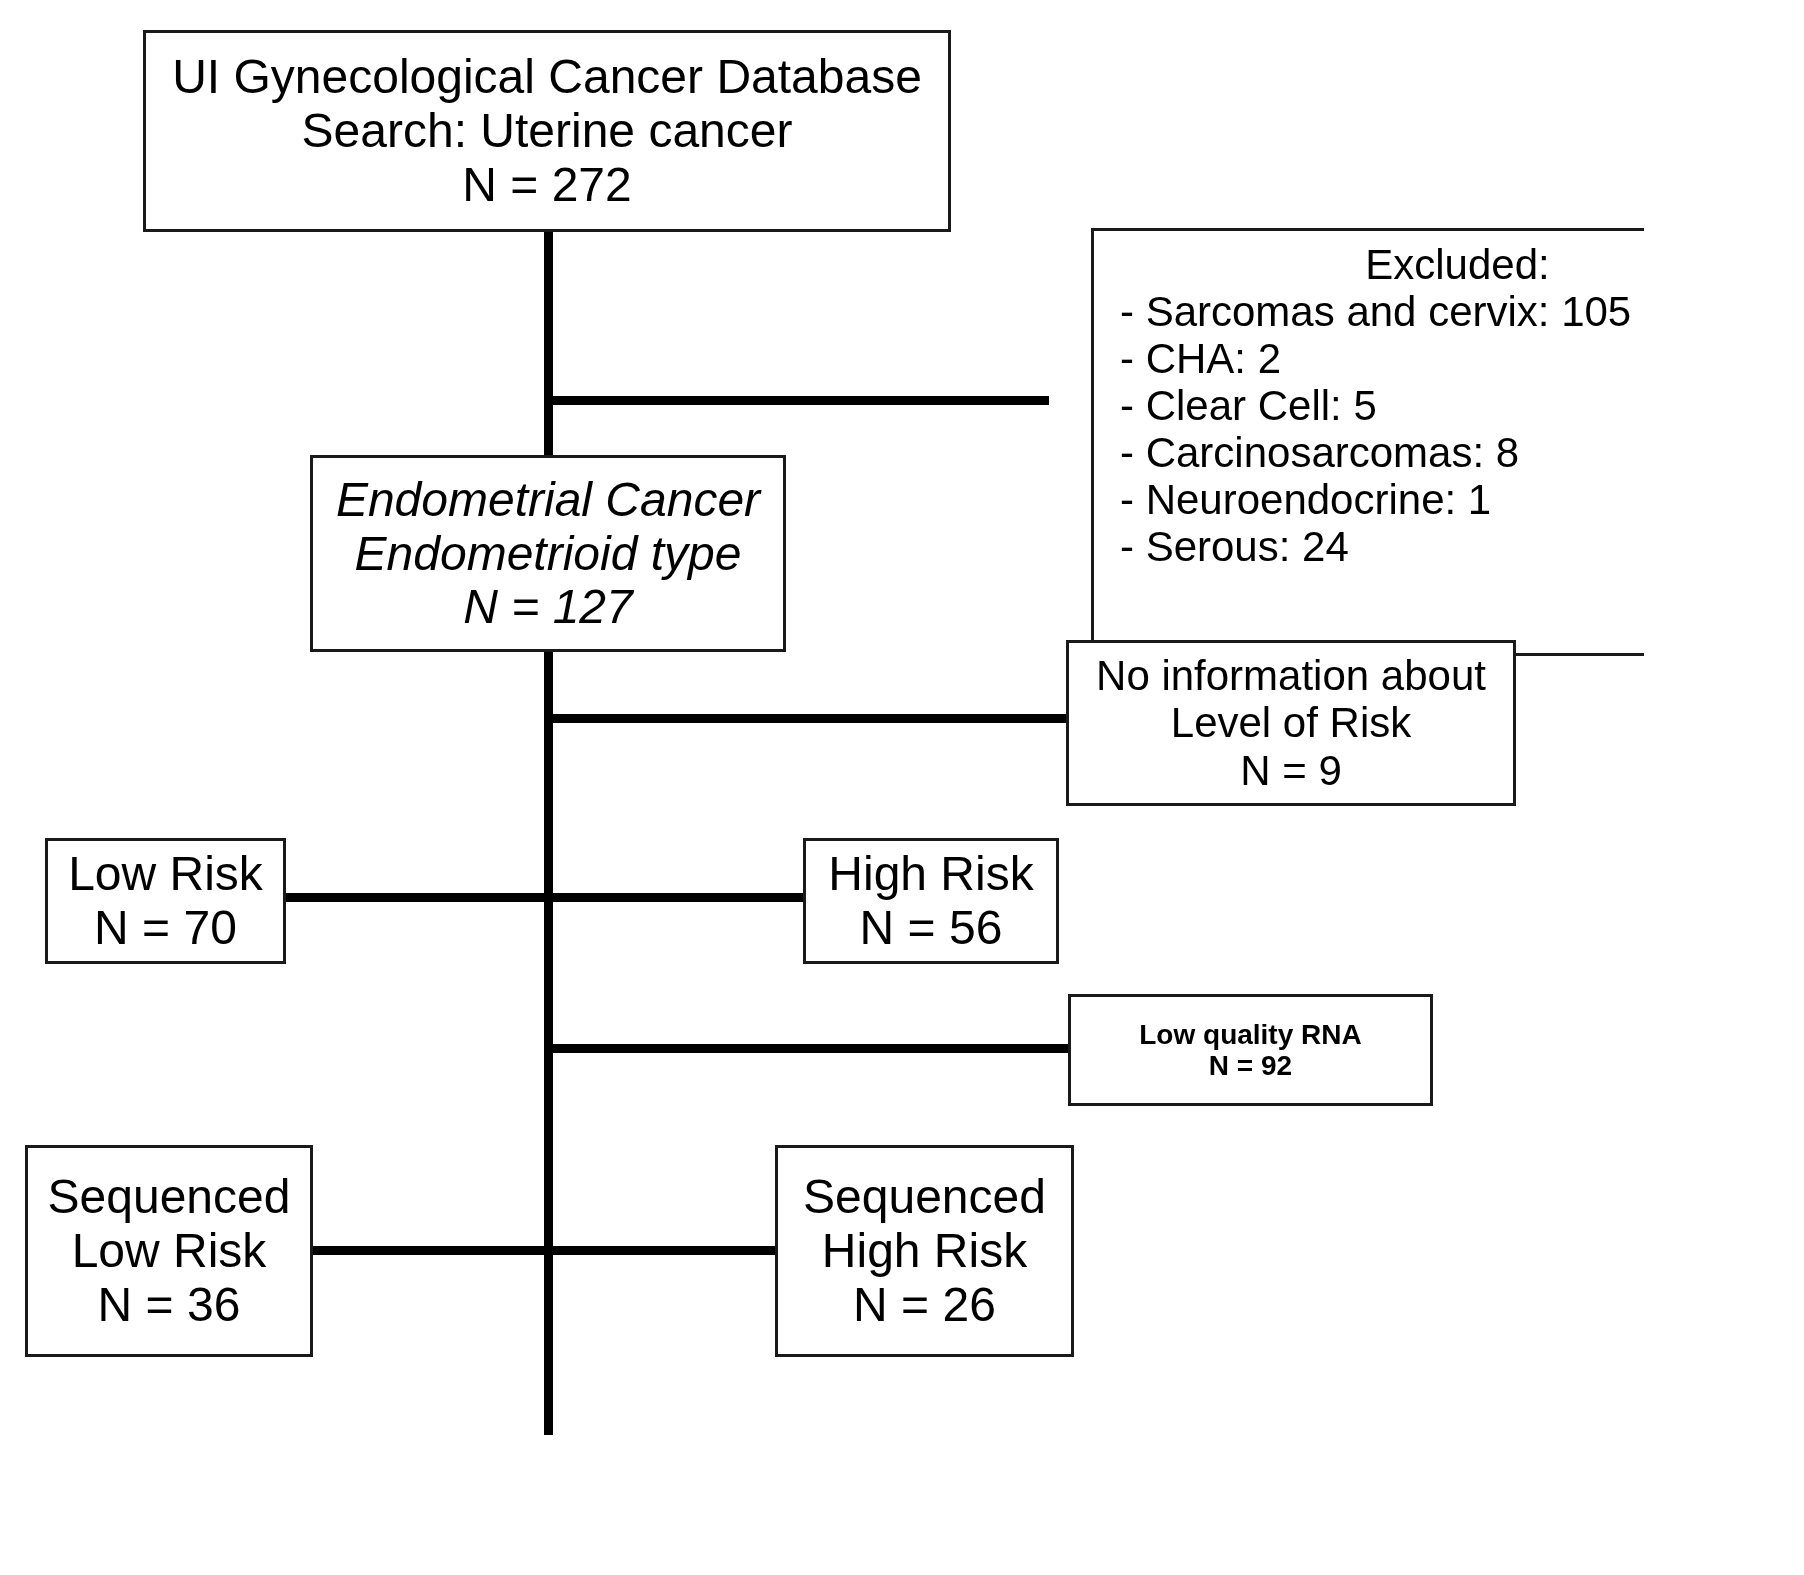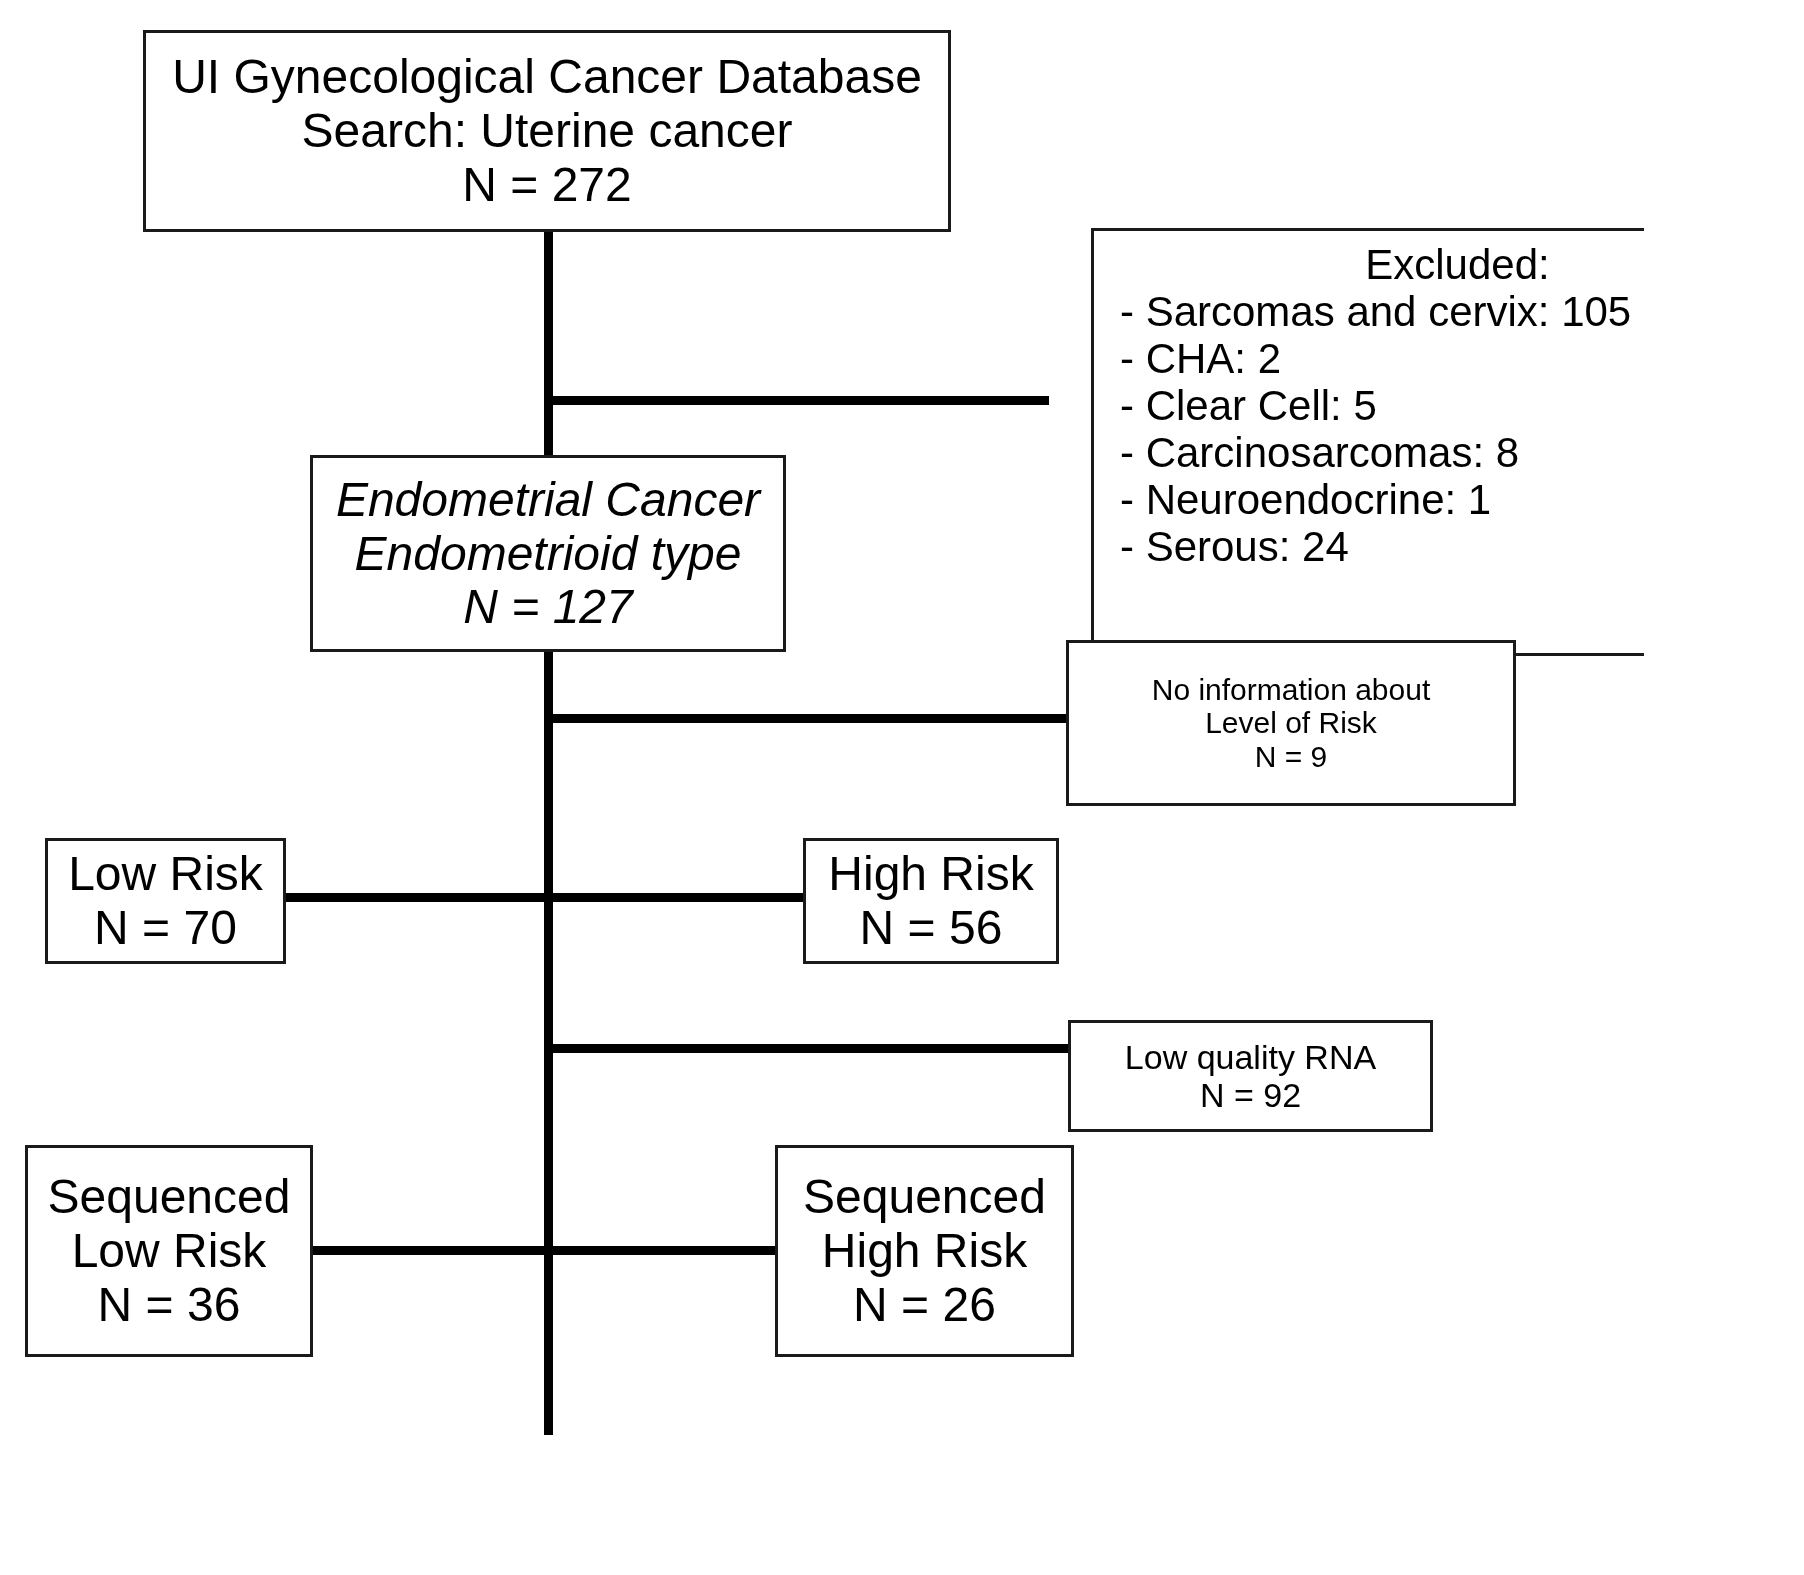--- a/index.html
+++ b/index.html
@@ -45,24 +45,24 @@
   }
   .node.left-align .line {
     text-align: left;
     padding-left: 18px;
   }
 
   
   #node-source        { left:143px; top:30px;   width:808px;  height:202px; font-size:48px; }
   #node-excluded      { left:1043px;top:228px;  width:733px;  height:428px; font-size:42px; padding:10px 8px 8px 8px;margin-left:48px;}
   #node-endometrioid  { left:310px; top:455px;  width:476px;  height:197px; font-size:48px;font-style:italic; }
-  #node-norisk        { left:1066px;top:640px;  width:450px;  height:166px; font-size:30px; }
+  #node-norisk        { left:1066px;top:640px;  width:450px;  height:166px; font-size:42px; }
   #node-lowrisk       { left:45px;  top:838px;  width:241px;  height:126px; font-size:48px; }
   #node-highrisk      { left:803px; top:838px;  width:256px;  height:126px; font-size:48px; }
-  #node-lowrna        { left:1068px;top:1020px;  width:365px;  height:112px; font-size:34px; }
+  #node-lowrna        { left:1068px;top:994px;  width:365px;  height:112px; font-size:28px;font-weight:bold; }
   #node-seqlow        { left:25px;  top:1145px; width:288px;  height:212px; font-size:48px; }
   #node-seqhigh       { left:775px; top:1145px; width:299px;  height:212px; font-size:48px; }
 
   
   .conn {
     position: absolute;
     background: #000000;
     z-index: 1;
   }
   .conn.v { width: 9px; }

